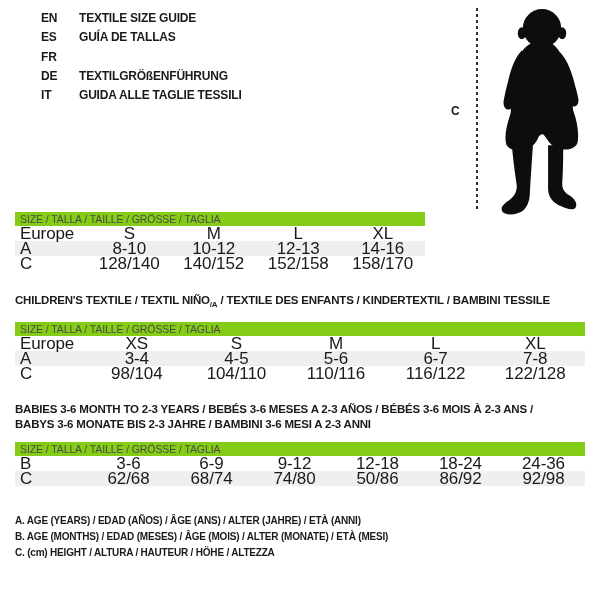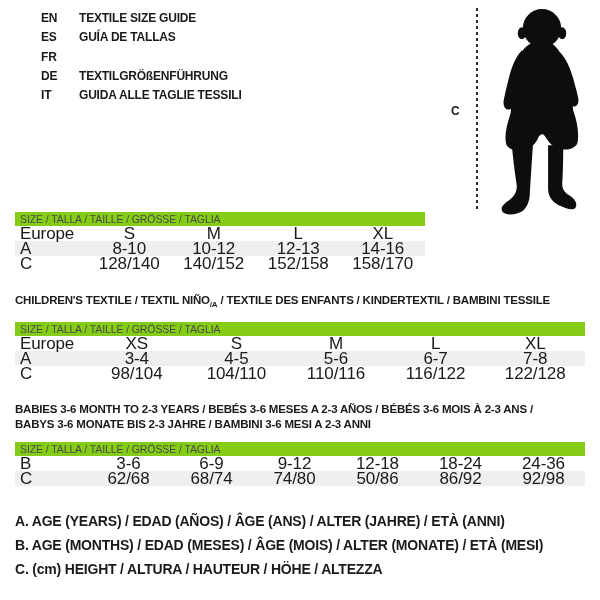--- a/index.html
+++ b/index.html
@@ -31,21 +31,21 @@
     font-size:10.5px; padding-left:5px; letter-spacing:-0.1px;
   }
   table { width:100%; border-collapse:collapse; table-layout:fixed; }
   td { height:15px; line-height:15px; font-size:17px; text-align:center; padding:0; letter-spacing:-0.1px; }
   td.row-label { text-align:left; padding-left:5px; }
   col.c-label { width:72px; }
   tr.alt { background:#efefef; }
   .sec2 { margin-top:22px; }
   .sec3 { margin-top:21px; }
   .footnotes { margin-top:27px; }
-  .footnote { font-weight:bold; font-size:14px; line-height:16px; letter-spacing:-0.2px;margin-top:8px; }
+  .footnote { font-weight:bold; font-size:10px; line-height:16px; letter-spacing:-0.2px; }
 </style>
 </head>
 <body>
 
 <div class="page">
 
   <div class="lang-block">
     <div class="lang-row">
       <span class="lang-code">EN</span>
       <span class="lang-label">TEXTILE SIZE GUIDE</span>

